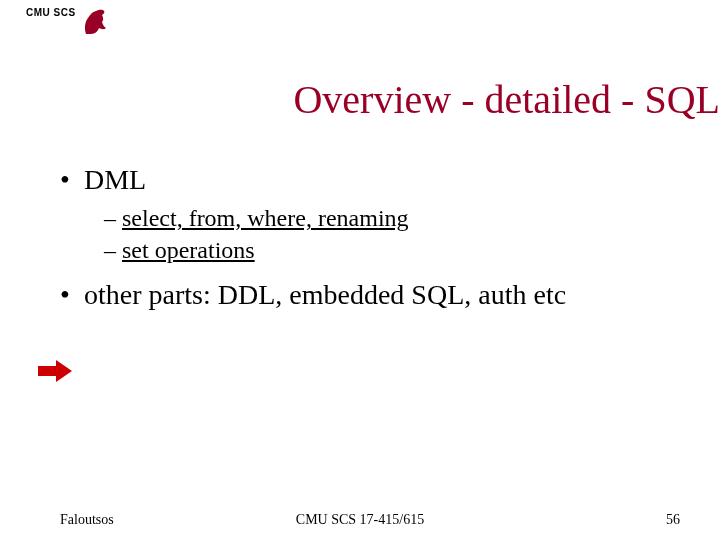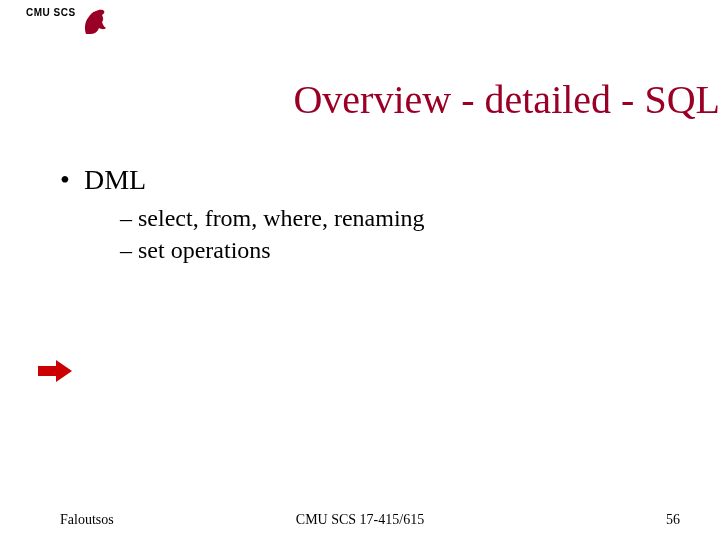--- a/index.html
+++ b/index.html
@@ -52,22 +52,23 @@
     line-height: 1.25;
   }
   .bullet-l1 {
     margin-bottom: 6px;
   }
   .bullet-l1 .dot {
     display: inline-block;
     width: 24px;
   }
   .bullets-l2 {
-    margin-left: 60px;
+    margin-left: 44px;
     margin-bottom: 12px;
+    text-decoration: underline;
   }
   .bullet-l2 {
     font-size: 24px;
     margin-bottom: 2px;
   }
   .bullet-l2 .dash {
     display: inline-block;
     width: 18px;
   }
   .arrow-marker {
@@ -115,20 +116,23 @@
 <div class="title">Overview - detailed - SQL</div>
 
 <div class="content">
   <div class="bullet-l1">
     <span class="dot">•</span><span>DML</span>
   </div>
   <div class="bullets-l2">
     <div class="bullet-l2"><span class="dash">–</span><span>select, from, where, renaming</span></div>
     <div class="bullet-l2"><span class="dash">–</span><span>set operations</span></div>
   </div>
+  <div class="bullet-l1">
+    <span class="dot">•</span><span>other parts: DDL, embedded SQL, auth etc</span>
+  </div>
 </div>
 
 <div class="arrow-marker">
   <svg width="34" height="22" viewBox="0 0 34 22">
     <path d="M0 6 L18 6 L18 0 L34 11 L18 22 L18 16 L0 16 Z" fill="#cc0000"></path>
   </svg>
 </div>
 
 <div class="footer">
   <span class="footer-left">Faloutsos</span>

